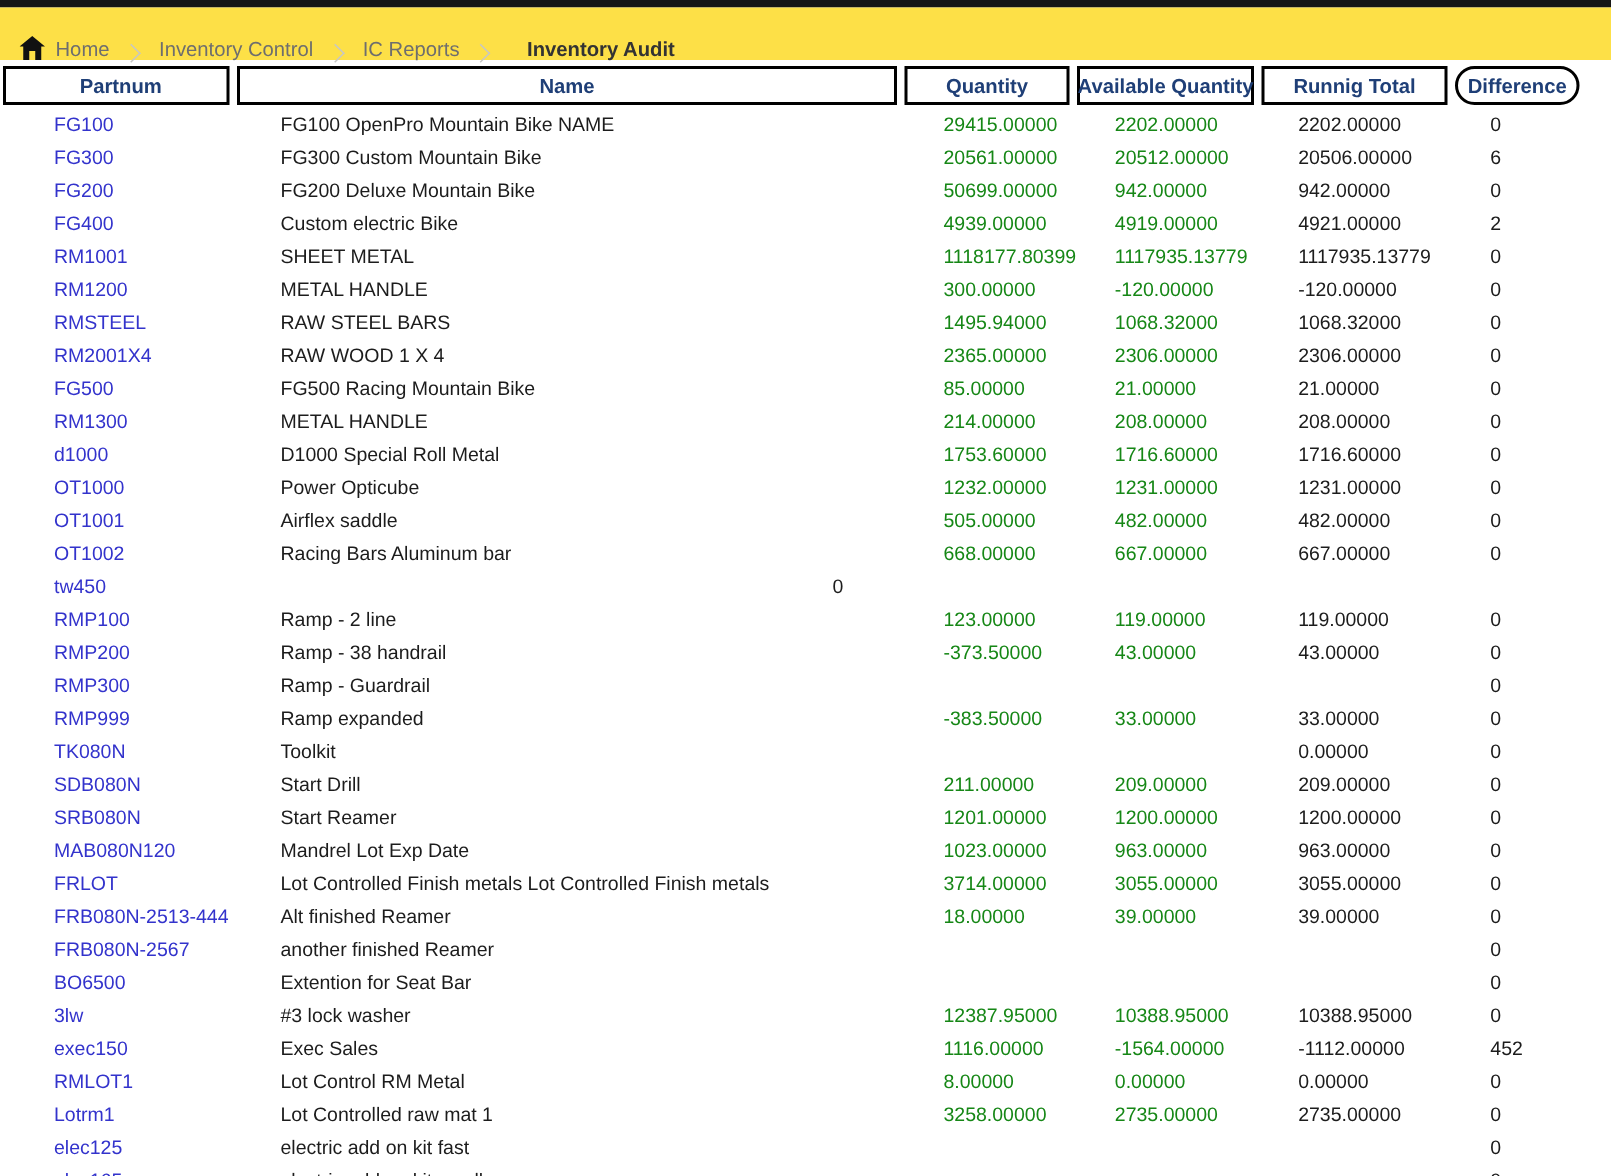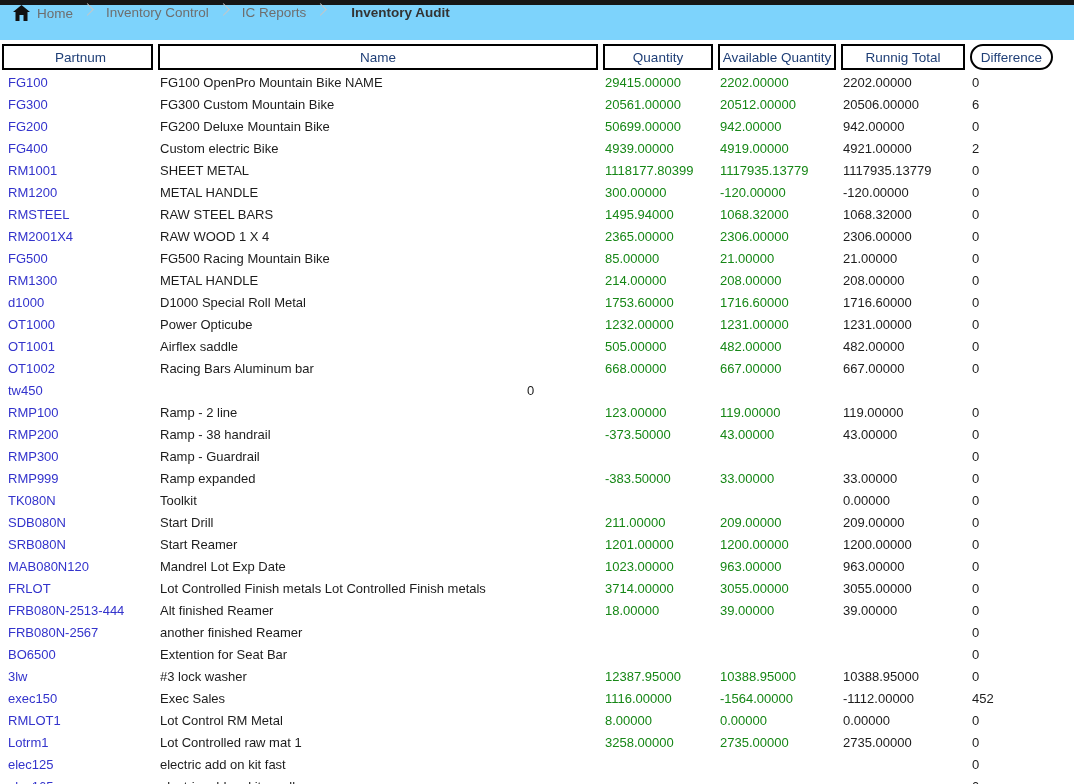--- a/index.html
+++ b/index.html
@@ -6,22 +6,22 @@
   html, body {
     width: 1074px; height: 784px;
     overflow: hidden;
     background: #ffffff;
     font-family: "Liberation Sans", "DejaVu Sans", sans-serif;
   }
   
   .topbar { height: 5px; width: 100%; background: #161616; }
   .breadcrumb-bar {
     height: 35px; width: 100%;
-    background: #7dd3fc;
-    display: flex; align-items: flex-start;
+    background: #fde047;
+    display: flex; align-items: flex-end;
     padding-left: 13px;
   }
   .crumb {
     display: flex; align-items: center;
     font-size: 13.5px; color: #6e6e6e;
     cursor: pointer;
     white-space: nowrap;
   }
   .crumb .home-icon { margin-right: 7px; display: inline-flex; }
   .crumb.active { color: #333; font-weight: bold; margin-left: 12px; }
@@ -34,27 +34,27 @@
     flex: none;
   }
   
   .report { margin-left: 2px; margin-top: 4px; }
   .hdr-row { display: flex; gap: 5px; }
   .hdr-cell {
     height: 26px;
     border: 2px solid #000;
     background: #fff;
     color: #1f3f77;
-    font-weight: normal;
+    font-weight: bold;
     font-size: 13.5px;
     display: flex; align-items: center; justify-content: center;
     white-space: nowrap;
   }
   .rows { margin-top: 2px; }
-  .row { display: flex; gap: 5px; height: 22px; align-items: flex-end; }
+  .row { display: flex; gap: 5px; height: 22px; align-items: flex-end; margin-left: 28px; }
   .cell {
     font-size: 13px;
     white-space: nowrap;
     overflow: visible;
     padding-left: 2px;
     color: #1c1c1c;
     line-height: 22px;
   }
   .c-part  { width: 151px; padding-left: 6px; }
   .c-name  { width: 440px; }

